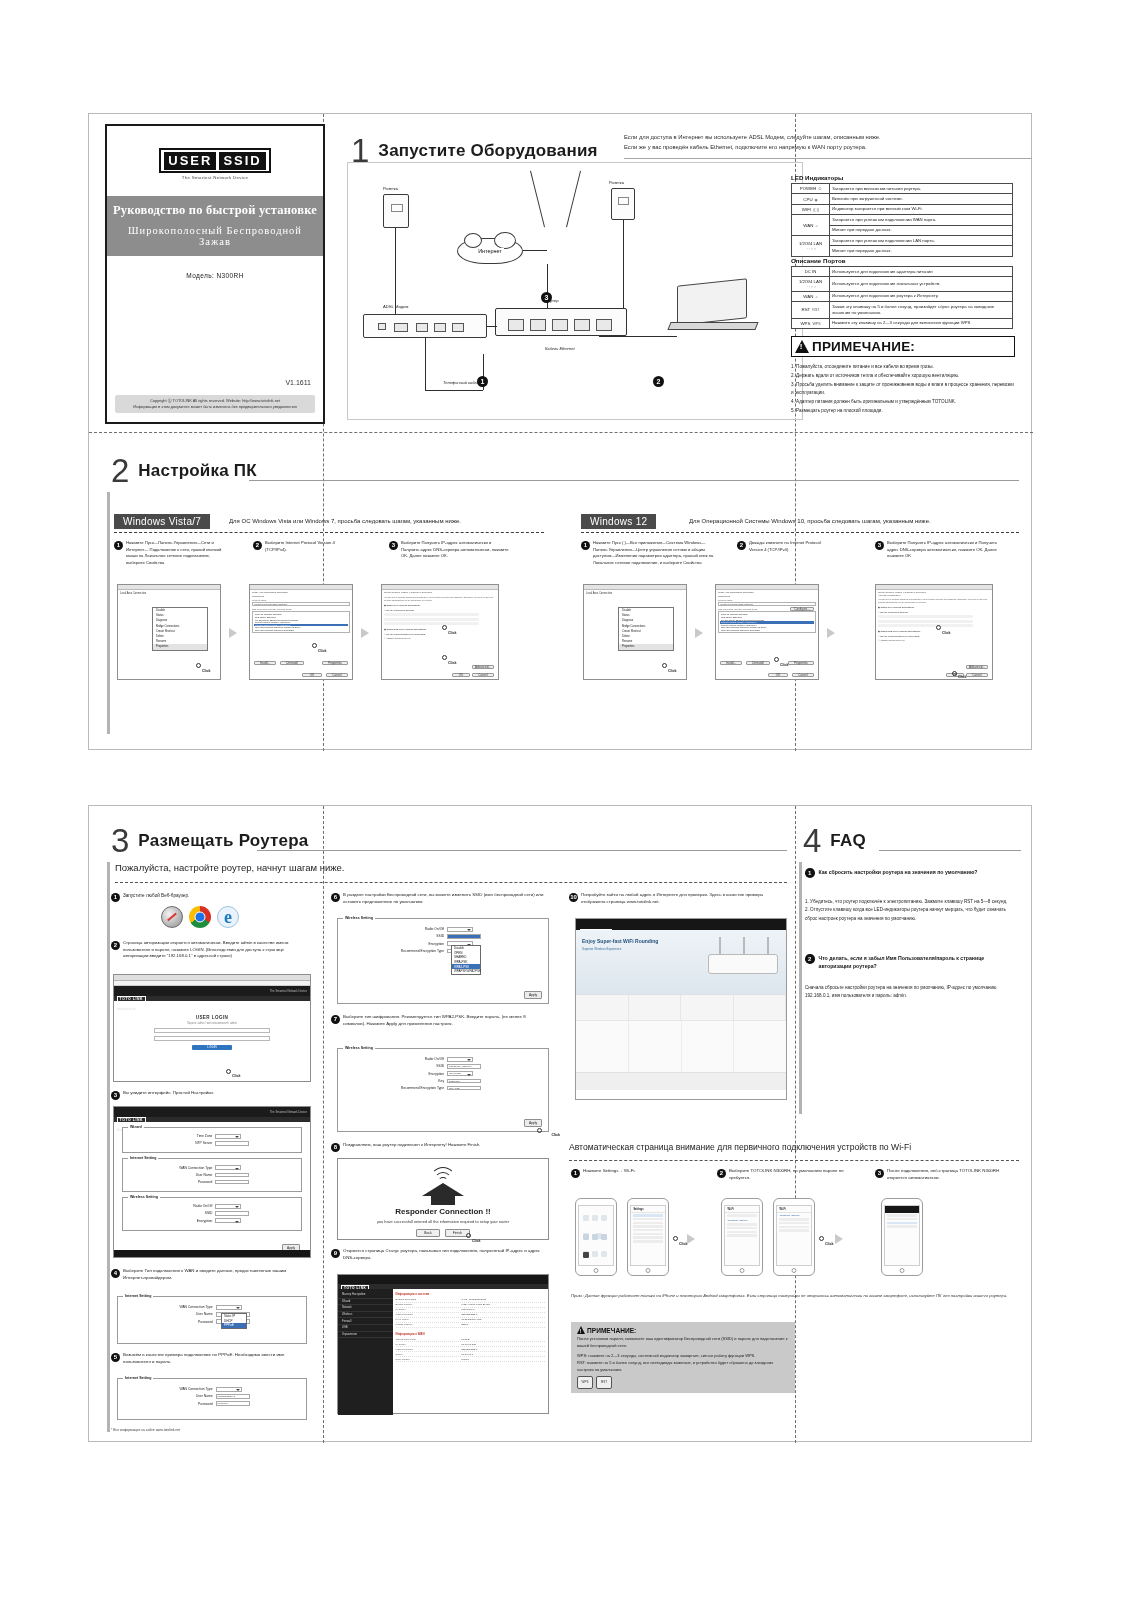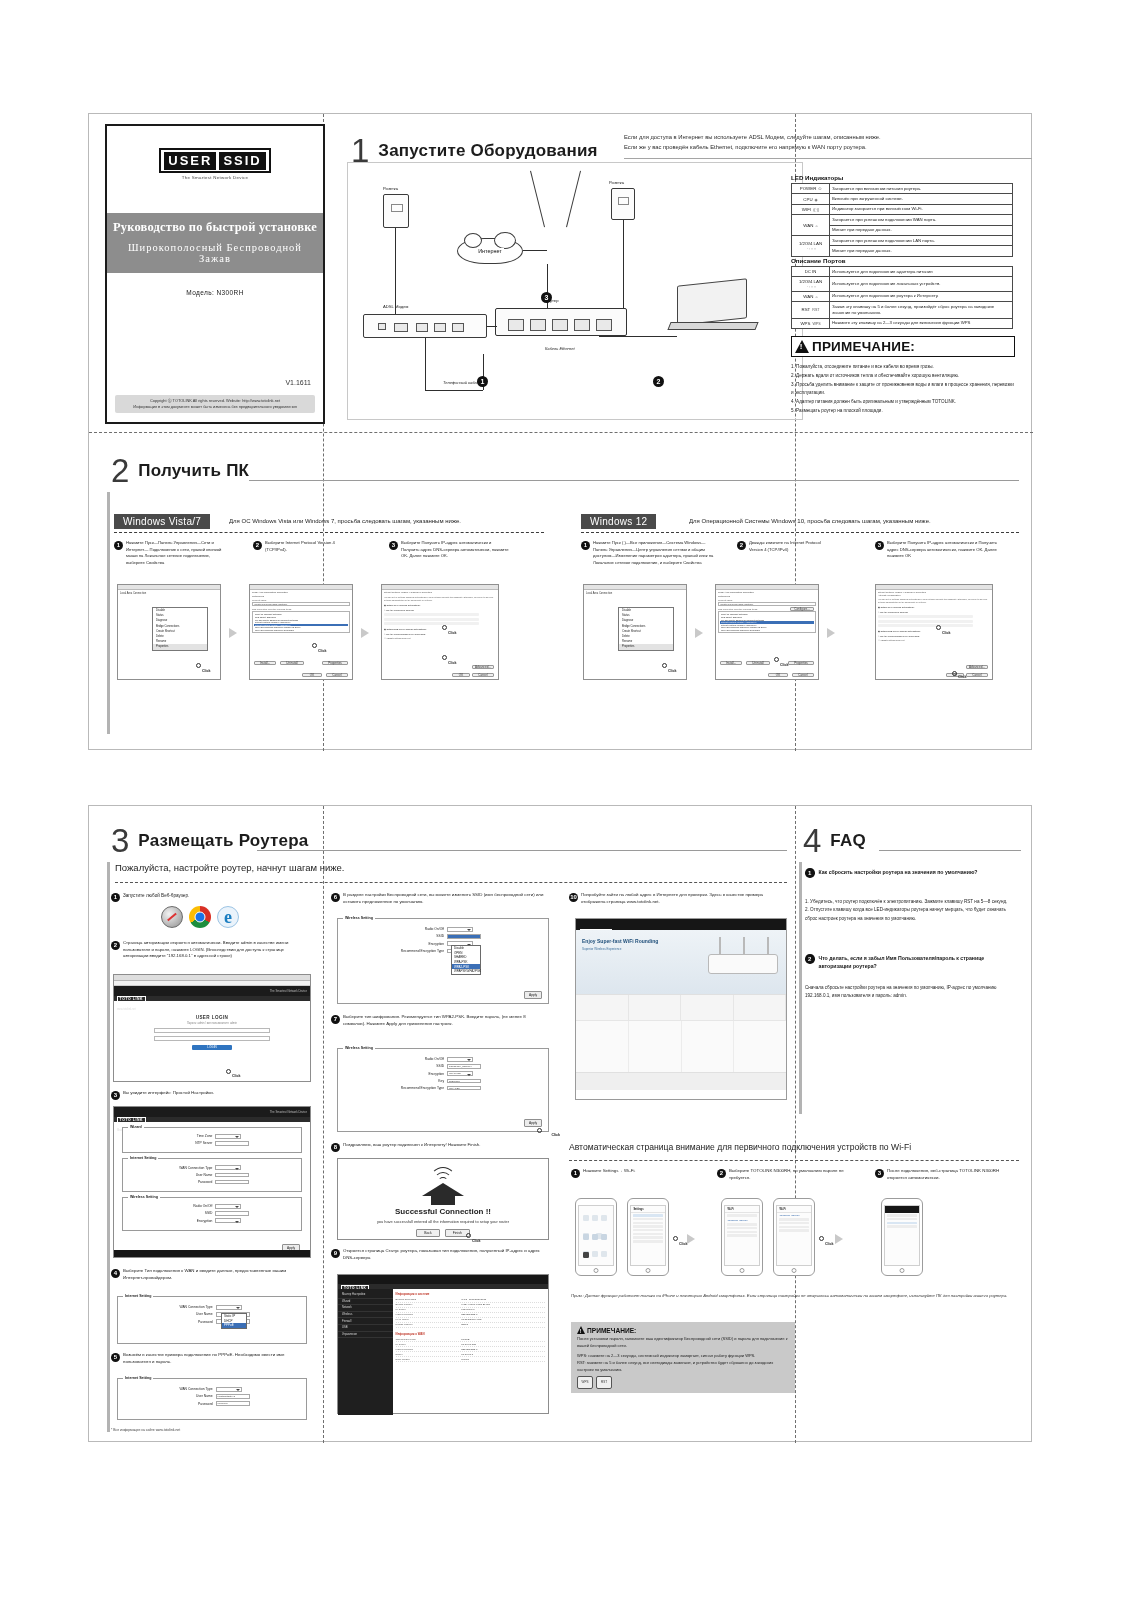--- a/index.html
+++ b/index.html
@@ -46,21 +46,21 @@
   }
   .logo-box .t2 {
     display:inline-block; background:#111; color:#fff;
     font-weight:bold; font-size:13px; letter-spacing:2px;
     padding:1px 4px 2px 4px; margin-left:3px; vertical-align:middle;
   }
   #cover .tagline {
     font-size:4.4px; color:#444; text-align:center; margin-top:2px; letter-spacing:.3px;
   }
   #cover .greyband {
-    margin-top:33px; background:#8d8d8d; color:#fff; padding:7px 4px 9px 4px; text-align:center;
+    margin-top:16px; background:#8d8d8d; color:#fff; padding:7px 4px 9px 4px; text-align:center;
   }
   #cover .greyband .line1 {
     font-family:"Liberation Serif", serif; font-weight:bold; font-size:12.5px; letter-spacing:.2px;
   }
   #cover .greyband .line2 {
     font-family:"Liberation Serif", serif; font-size:10.5px; margin-top:7px; letter-spacing:1px;
   }
   #cover .model { text-align:center; font-size:6.5px; margin-top:16px; color:#222; letter-spacing:.4px; }
   #cover .ver { position:absolute; right:12px; bottom:36px; font-size:7px; color:#333; }
   #cover .copyfoot {
@@ -531,21 +531,21 @@
       <div>1. Пожалуйста, отсоедините питание и все кабели во время грозы.</div>
       <div>2. Держать вдали от источников тепла и обеспечивайте хорошую вентиляцию.</div>
       <div>3. Просьба уделить внимание к защите от проникновения воды и влаги в процессе хранения, перевозки и эксплуатации.</div>
       <div>4. Адаптер питания должен быть оригинальным и утверждённым TOTOLINK.</div>
       <div>5. Размещать роутер на плоской площади.</div>
     </div>
   </div>
 
   <div class="sec-head" style="left:22px; top:340px;">
     <span class="sec-num">2</span>
-    <span class="sec-title">Получить ПК</span>
+    <span class="sec-title">Настройка ПК</span>
   </div>
   <div class="sec-rule" style="left:160px; top:366px; width:770px;"></div>
   <div class="sec-bar" style="left:18px; top:378px; height:242px;"></div>
 
   <div class="os-tag" style="left:25px; top:400px;">Windows Vista/7</div>
   <div class="os-desc" style="left:140px; top:404px;">Для ОС Windows Vista или Windows 7, просьба следовать шагам, указанным ниже.</div>
   <div class="os-dots" style="left:25px; top:418px; width:430px;"></div>
 
   <div class="step" style="left:25px; top:426px; width:112px;">
     <span class="stepnum">1</span>
@@ -942,21 +942,21 @@
   </div>
 
   <div class="succbox" style="left:248px; top:352px; width:212px; height:82px; padding:6px;">
     <div class="wifi-house">
       <div class="arc a3"></div>
         <div class="arc a2"></div>
         <div class="arc a1"></div>
       <div class="roof"></div>
         <div class="wall"></div>
     </div>
-    <div class="succ-title">Successful Connection !!</div>
+    <div class="succ-title">Responder Connection !!</div>
     <div class="succ-sub">you have successfull entered all the information required to setup your router</div>
     <div class="btnrow">
       <div>Back</div>
       <div>Finish</div>
     </div>
     <div class="clickcircle" style="left:128px; bottom:1px;"></div>
     <div class="clicktag" style="left:134px; bottom:-4px;">Click</div>
   </div>
 
   <div class="step" style="left:242px; top:442px; width:218px;">

